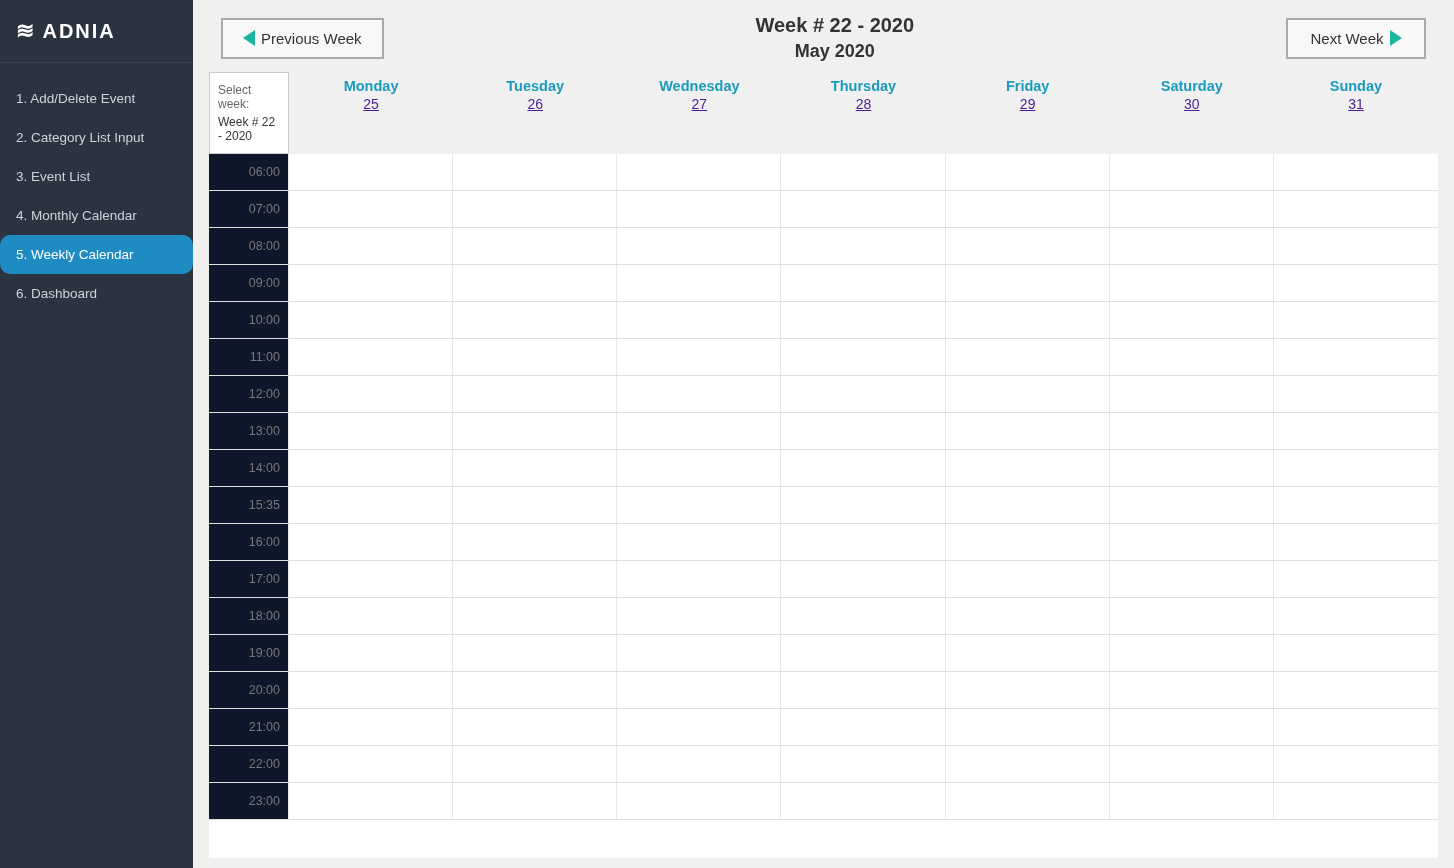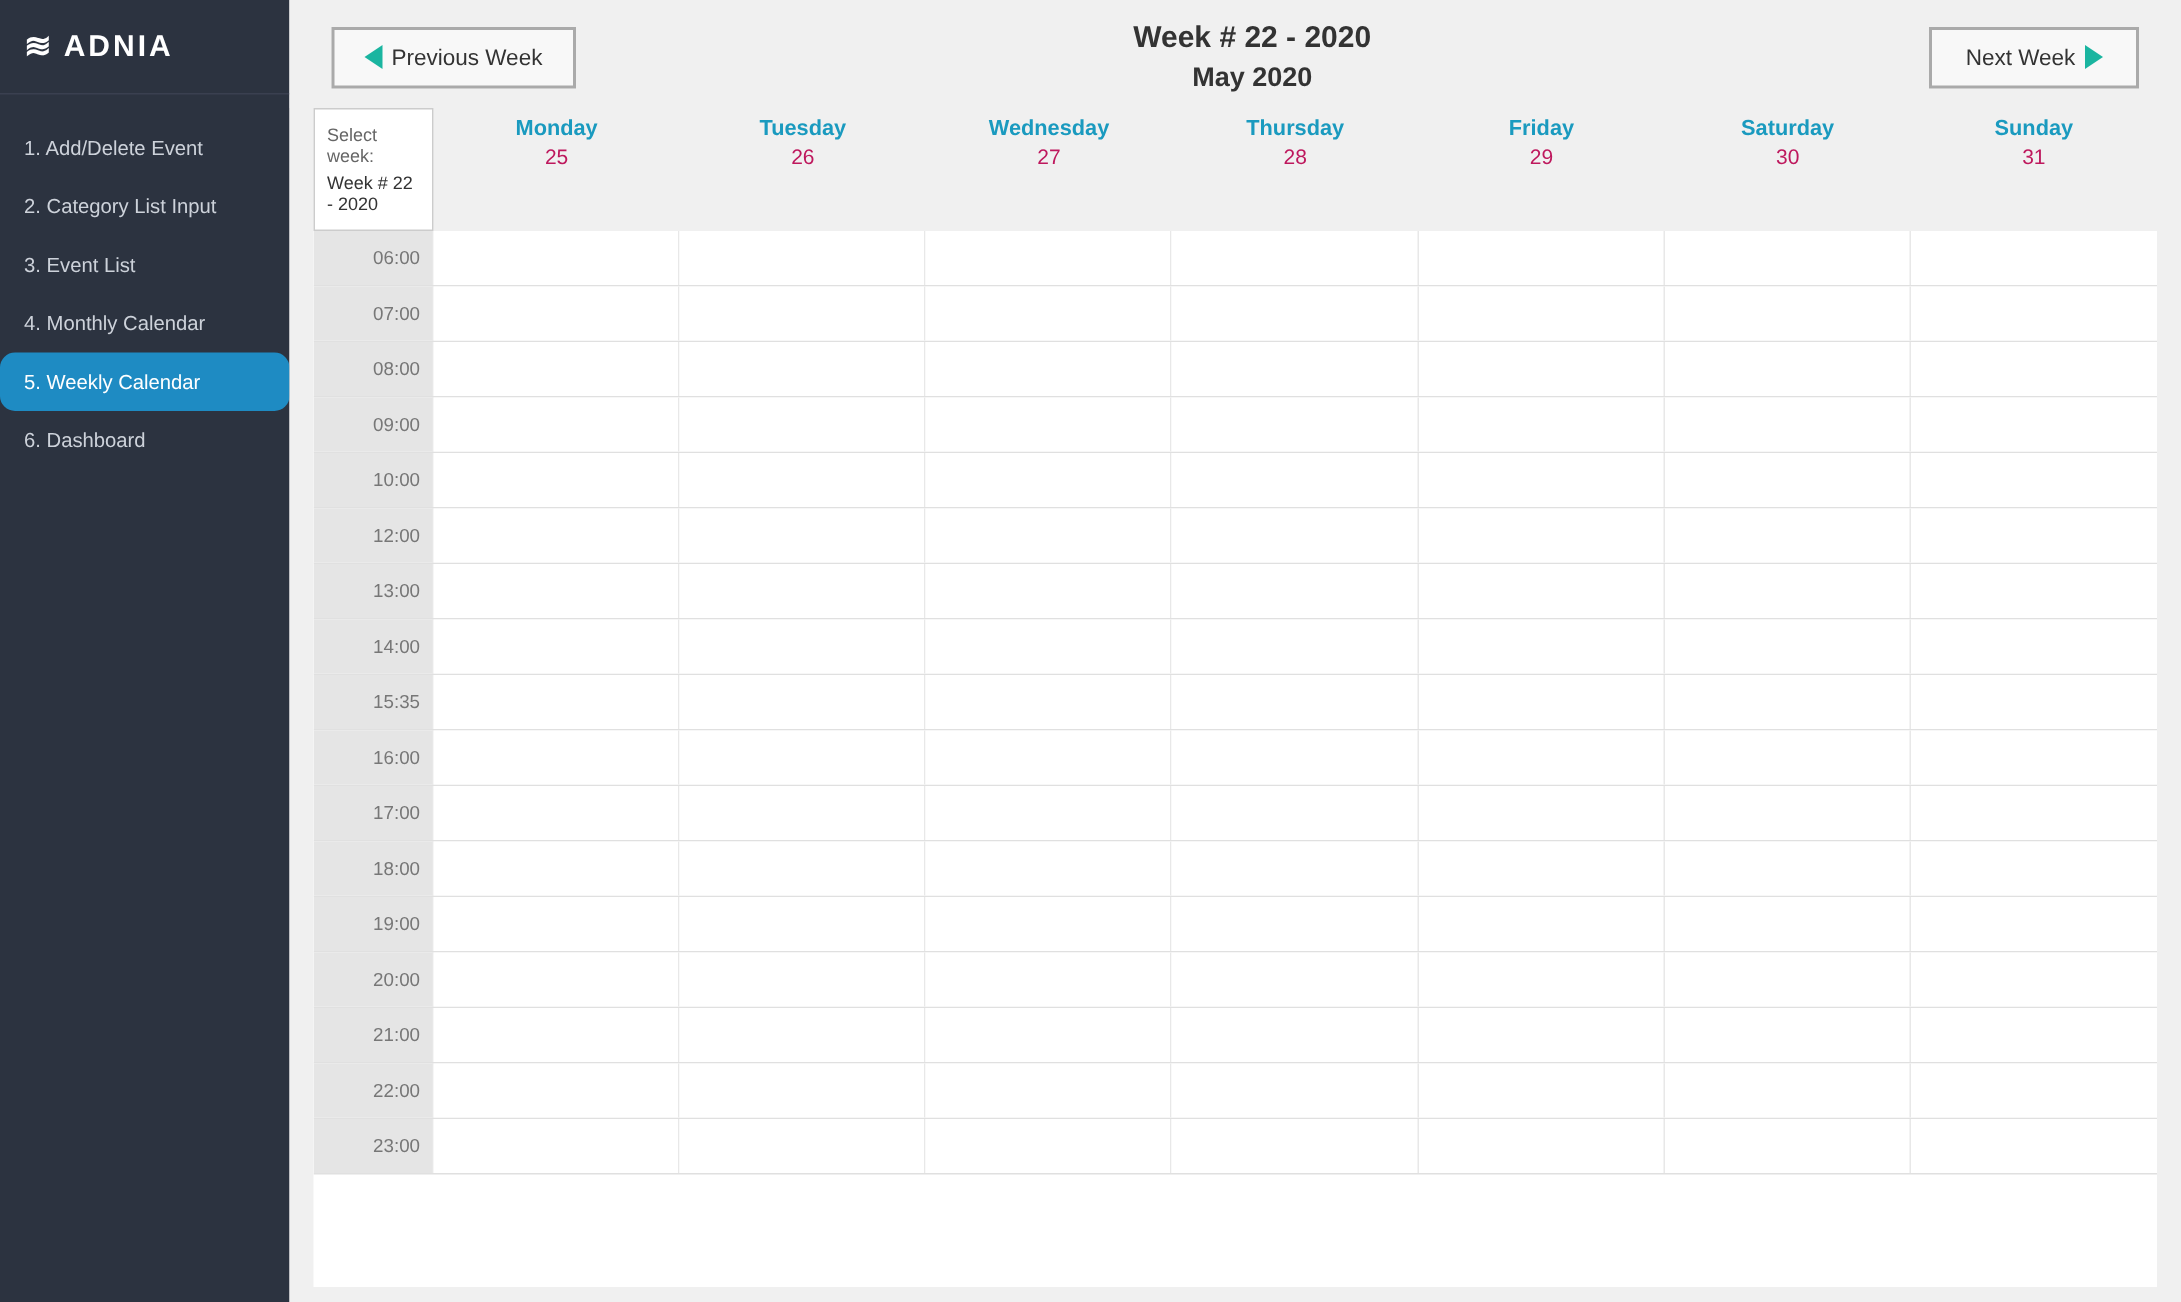--- a/index.html
+++ b/index.html
@@ -149,41 +149,42 @@
       text-align: center;
       padding: 6px 4px 2px 4px;
     }
     .col-header-day .day-name {
       font-size: 14.5px;
       font-weight: 600;
       color: #1a9abf;
     }
     .col-header-day .day-num {
       font-size: 14px;
-      color: #be185d;
+      color: #4c1d95;
       margin-top: 2px;
+      text-decoration: underline;
     }
 
     
     #calendar-grid {
       flex: 1;
       overflow-y: auto;
       background: #fff;
     }
     .time-row {
       display: grid;
       grid-template-columns: 80px repeat(7, 1fr);
       border-bottom: 1px solid #e0e0e0;
     }
     .time-cell {
       padding: 4px 8px 4px 0;
       font-size: 12.5px;
       color: #777;
       border-right: 1px solid #e8e8e8;
-      background: #e5e5e5;
+      background: #0f172a;
       height: 36px;
       display: flex;
       align-items: center;
       justify-content: flex-end;
     }
     .event-cell {
       border-right: 1px solid #e8e8e8;
       height: 36px;
       background: #fff;
     }
@@ -313,20 +314,30 @@
           <div class="time-cell">10:00</div>
           <div class="event-cell"></div>
           <div class="event-cell"></div>
           <div class="event-cell"></div>
           <div class="event-cell"></div>
           <div class="event-cell"></div>
           <div class="event-cell"></div>
           <div class="event-cell"></div>
         </div>
         <div class="time-row">
+          <div class="time-cell">11:00</div>
+          <div class="event-cell"></div>
+          <div class="event-cell"></div>
+          <div class="event-cell"></div>
+          <div class="event-cell"></div>
+          <div class="event-cell"></div>
+          <div class="event-cell"></div>
+          <div class="event-cell"></div>
+        </div>
+        <div class="time-row">
           <div class="time-cell">12:00</div>
           <div class="event-cell"></div>
           <div class="event-cell"></div>
           <div class="event-cell"></div>
           <div class="event-cell"></div>
           <div class="event-cell"></div>
           <div class="event-cell"></div>
           <div class="event-cell"></div>
         </div>
         <div class="time-row">

